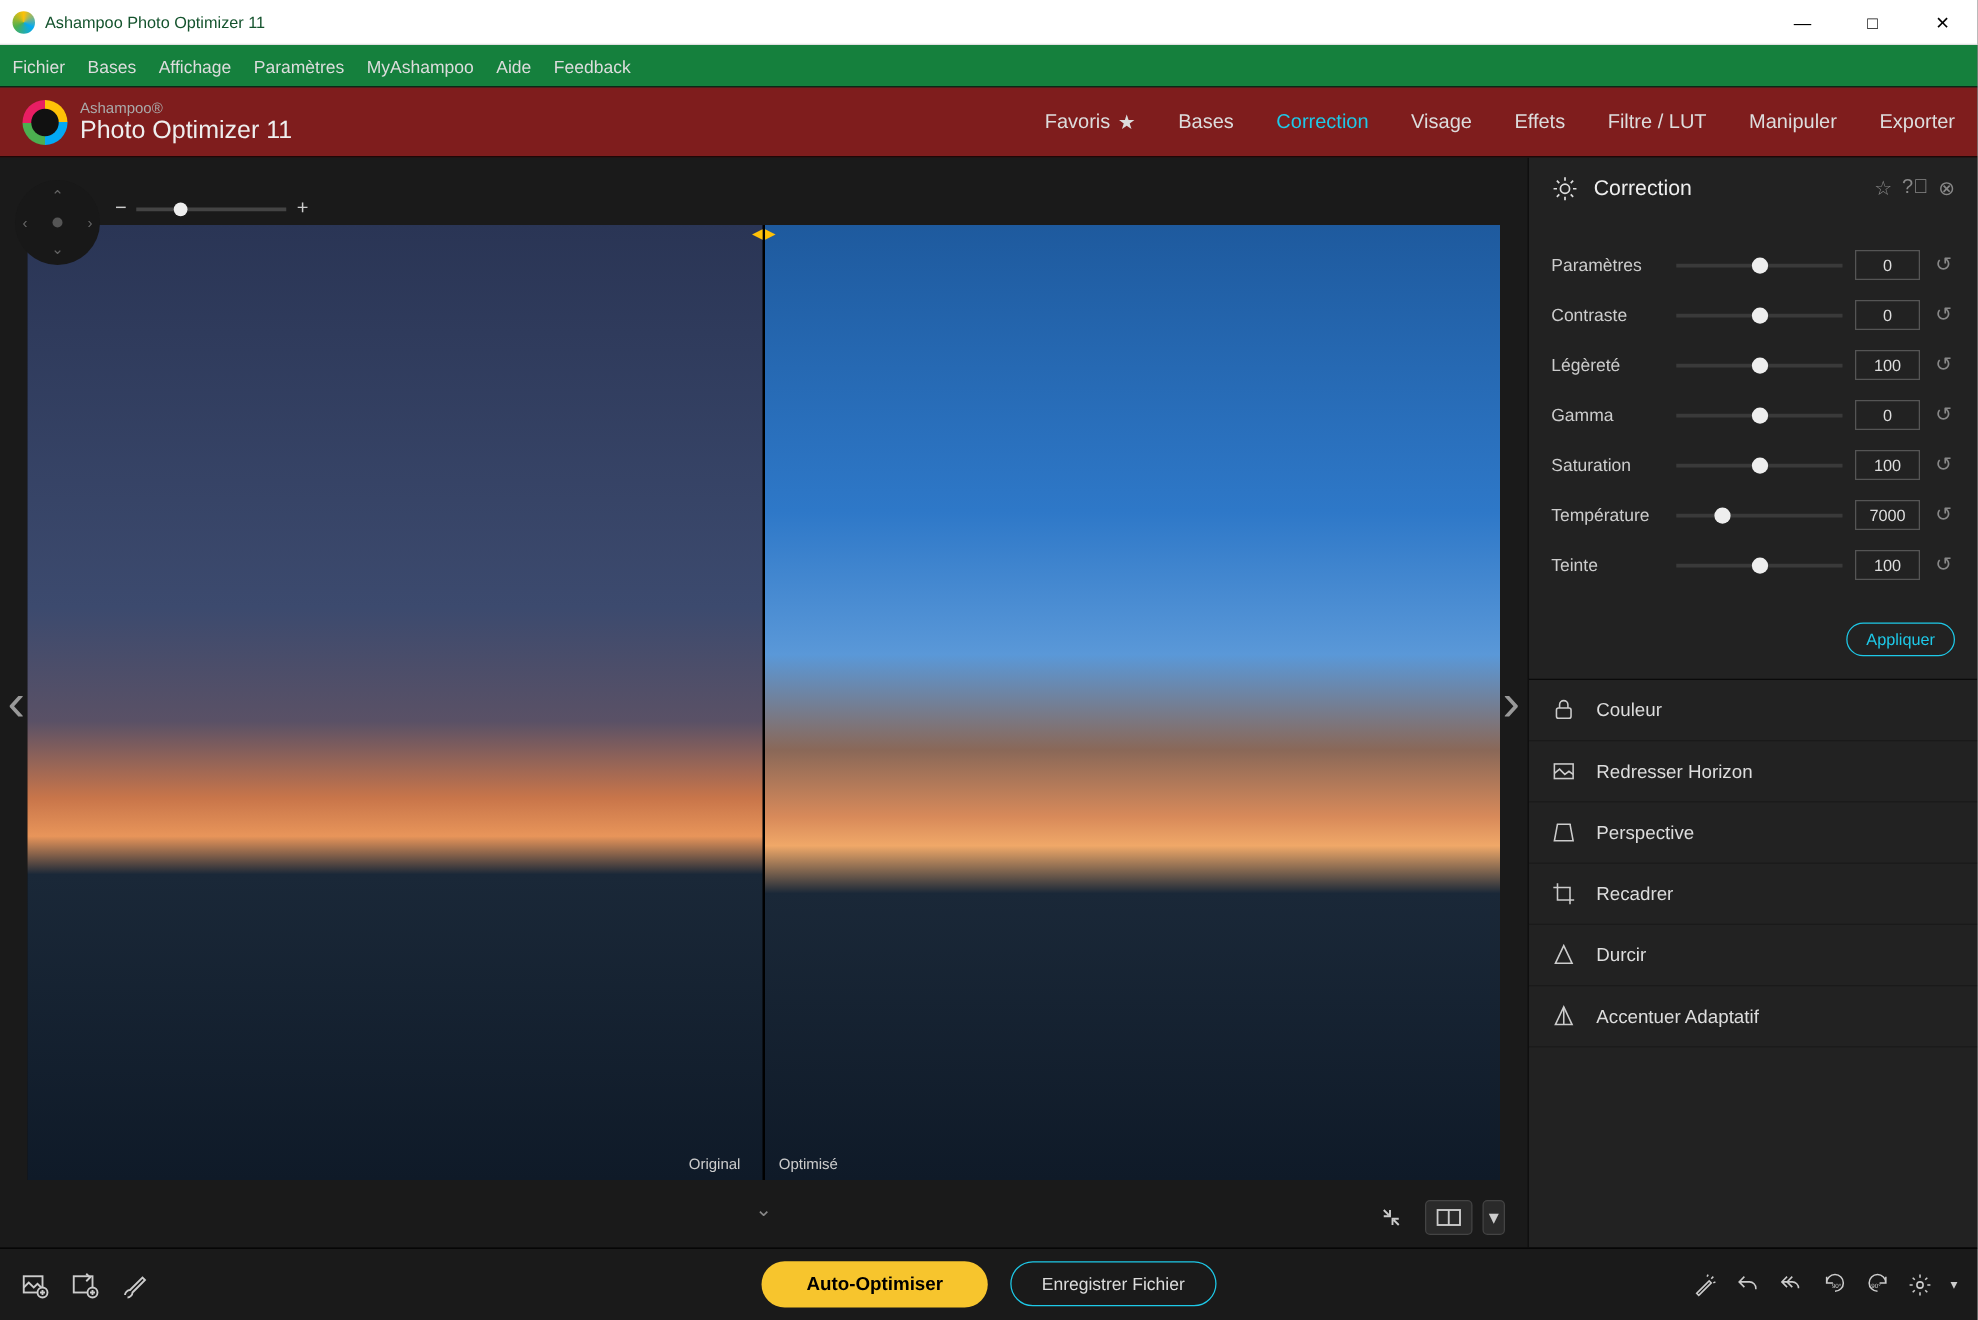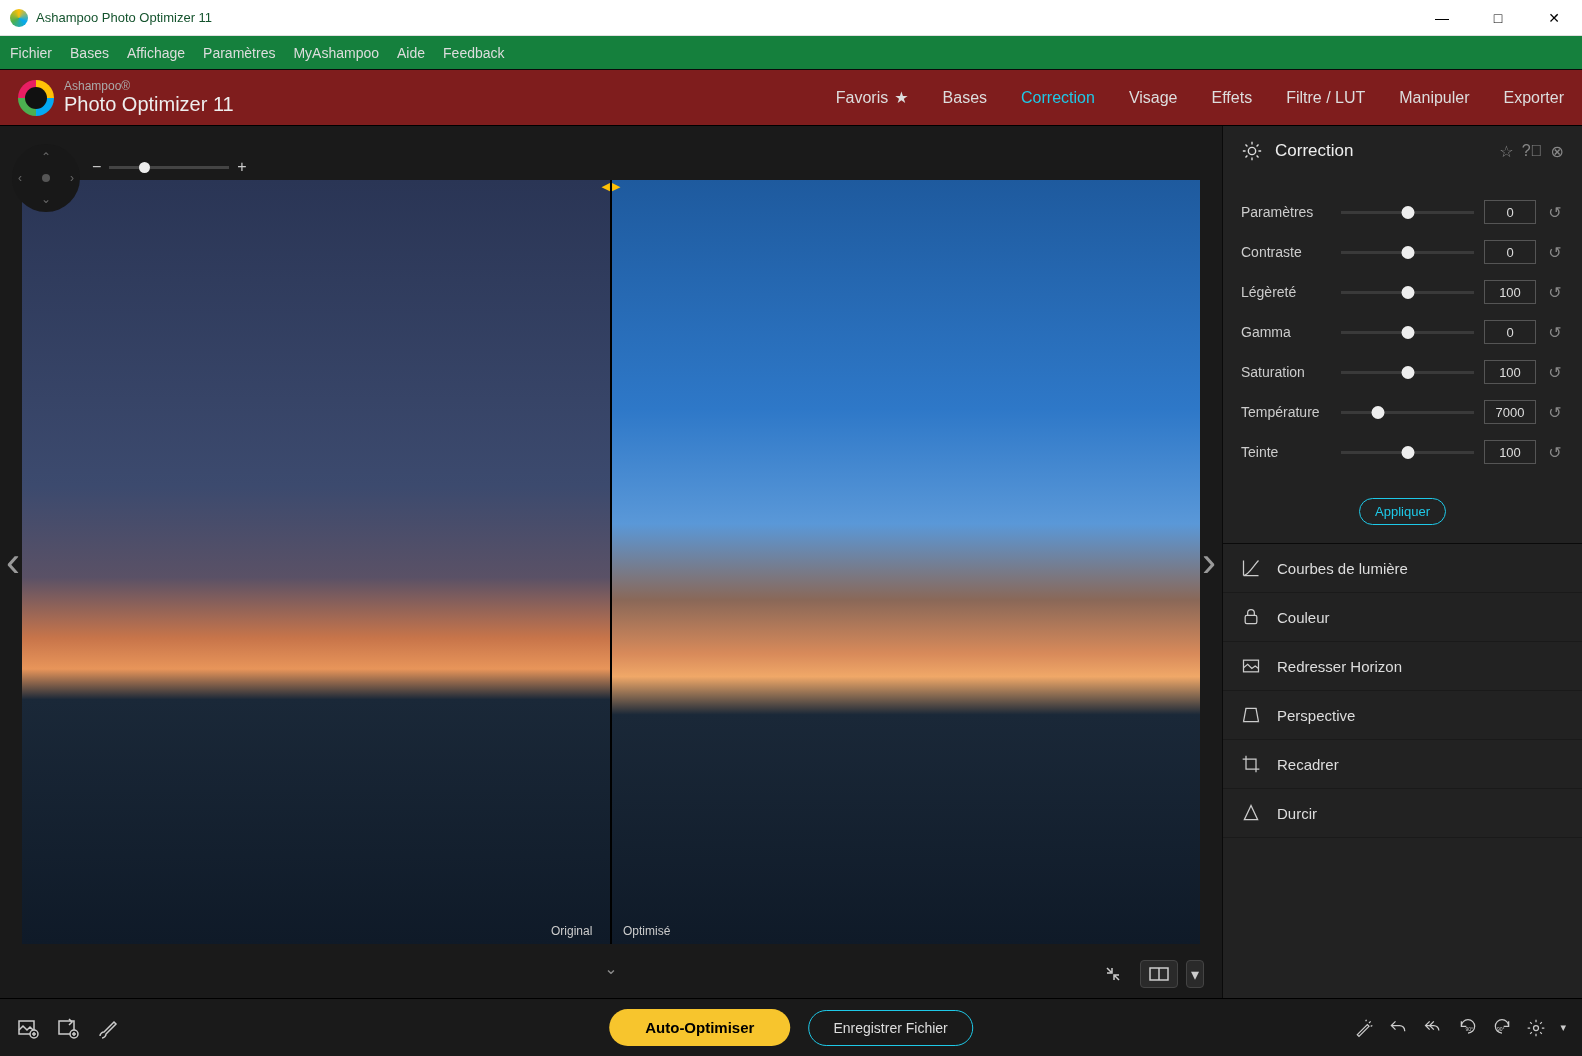--- a/index.html
+++ b/index.html
@@ -67,31 +67,31 @@
 .panel-header .title{font-size:17px;color:#eee;flex:1;}
 .panel-header .hicons{display:flex;gap:8px;color:#888;}
 .panel-header .hicons span{cursor:pointer;}
 .sliders{padding:8px 18px 14px;}
 .srow{display:flex;align-items:center;margin:16px 0;gap:10px;}
 .srow .lbl{width:90px;font-size:14px;color:#ccc;}
 .srow .track{flex:1;height:3px;background:#3a3a3a;position:relative;}
 .srow .thumb{position:absolute;top:-5px;width:13px;height:13px;background:#eee;border-radius:50%;transform:translateX(-50%);}
 .srow .val{width:52px;height:24px;border:1px solid #555;background:#222;color:#ddd;font-size:13px;text-align:center;display:flex;align-items:center;justify-content:center;}
 .srow .reset{color:#888;cursor:pointer;font-size:16px;width:18px;text-align:center;}
-.apply-row{display:flex;justify-content:center;padding:4px 18px 18px;}
+.apply-row{display:flex;justify-content:flex-end;padding:4px 18px 18px;}
 .apply-row button{background:transparent;border:1px solid #1ec9e8;color:#1ec9e8;border-radius:14px;padding:5px 15px;font-size:13px;cursor:pointer;}
 .tool-list{border-top:1px solid #0a0a0a;}
 .tool-item{display:flex;align-items:center;gap:14px;padding:14px 18px;border-bottom:1px solid #1a1a1a;cursor:pointer;}
 .tool-item .ti-icon{width:22px;color:#ccc;}
 .tool-item .ti-label{font-size:15px;color:#ddd;}
 
 .bottom-bar{height:58px;background:#1a1a1a;border-top:1px solid #000;display:flex;align-items:center;padding:0 16px;}
 .bb-left{display:flex;gap:16px;}
 .bb-left span{color:#ccc;cursor:pointer;}
-.bb-center{position:absolute;left:50%;transform:translateX(-50%);display:flex;gap:18px;align-items:flex-end;}
+.bb-center{position:absolute;left:50%;transform:translateX(-50%);display:flex;gap:18px;align-items:flex-start;}
 .auto-btn{background:#f7c52d;color:#000;font-weight:600;font-size:15px;border:none;border-radius:20px;padding:10px 36px;cursor:pointer;}
 .save-btn{background:transparent;border:1px solid #1ec9e8;color:#ddd;border-radius:20px;padding:9px 24px;font-size:14px;cursor:pointer;}
 .bb-right{margin-left:auto;display:flex;gap:14px;align-items:center;}
 .bb-right span{color:#ccc;cursor:pointer;font-size:17px;}
 
 svg{display:block;}
 </style>
 </head>
 <body>
 
@@ -267,28 +267,20 @@
     <span class="reset">↺</span>
             </div>
           </div>
         <div class="apply-row">
           <button>Appliquer</button>
         </div>
         <div class="tool-list" id="tool-list">
             <div class="tool-item">
               <span class="ti-icon">
                 <svg width="20" height="20" viewBox="0 0 24 24" stroke="#ccc" stroke-width="1.5" fill="none">
-                  <path d="M3 21V3M3 21h18M3 21c6 0 12-12 18-18"></path>
-                </svg>
-              </span>
-              <span class="ti-label">Courbes de lumière</span>
-            </div>
-            <div class="tool-item">
-              <span class="ti-icon">
-                <svg width="20" height="20" viewBox="0 0 24 24" stroke="#ccc" stroke-width="1.5" fill="none">
                   <rect x="5" y="10" width="14" height="10" rx="2"></rect>
                   <path d="M8 10V7a4 4 0 018 0v3"></path>
                 </svg>
               </span>
               <span class="ti-label">Couleur</span>
             </div>
             <div class="tool-item">
               <span class="ti-icon">
                 <svg width="20" height="20" viewBox="0 0 24 24" stroke="#ccc" stroke-width="1.5" fill="none">
                   <rect x="3" y="5" width="18" height="14"></rect>
@@ -313,20 +305,29 @@
               </span>
               <span class="ti-label">Recadrer</span>
             </div>
             <div class="tool-item">
               <span class="ti-icon">
                 <svg width="20" height="20" viewBox="0 0 24 24" stroke="#ccc" stroke-width="1.5" fill="none">
                   <path d="M12 3L4 20h16z"></path>
                 </svg>
               </span>
               <span class="ti-label">Durcir</span>
+            </div>
+            <div class="tool-item">
+              <span class="ti-icon">
+                <svg width="20" height="20" viewBox="0 0 24 24" stroke="#ccc" stroke-width="1.5" fill="none">
+                  <path d="M12 3L4 20h16z"></path>
+                  <path d="M12 3v17"></path>
+                </svg>
+              </span>
+              <span class="ti-label">Accentuer Adaptatif</span>
             </div>
           </div>
       </div>
     </div>
 
     <div class="bottom-bar" style="position:relative;">
       <div class="bb-left">
         <span>
           <svg width="24" height="24" viewBox="0 0 24 24" stroke="#ccc" stroke-width="1.5" fill="none">
               <rect x="3" y="5" width="15" height="13"></rect>

